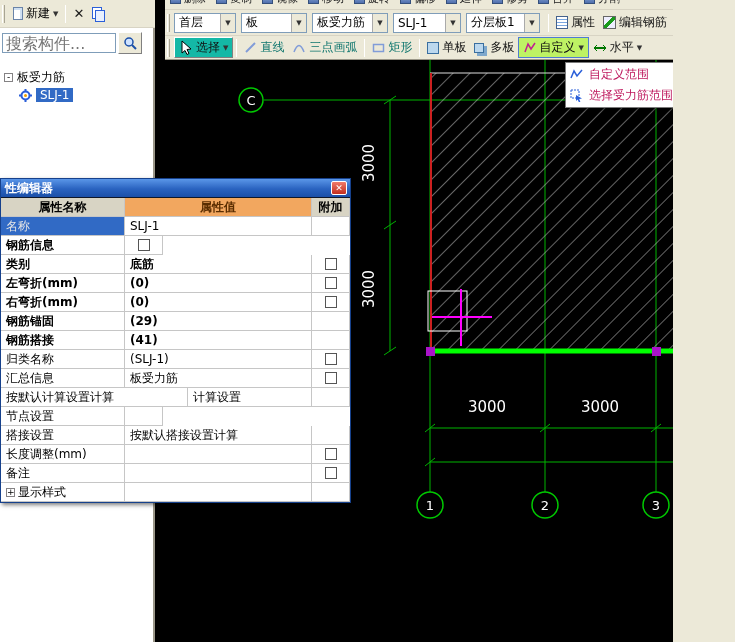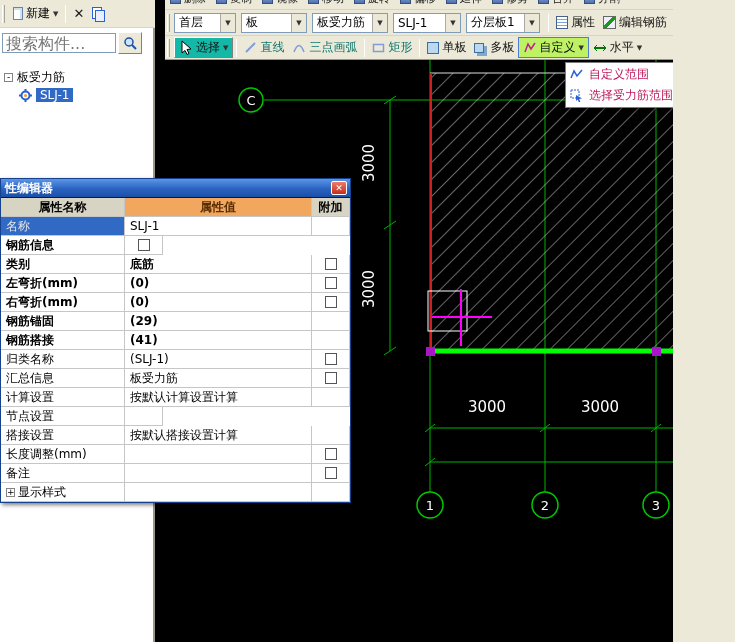--- a/index.html
+++ b/index.html
@@ -437,24 +437,24 @@
           <div class="prow">
             <div class="pc pname">
               <span>汇总信息</span>
             </div>
             <div class="pc pval">板受力筋</div>
             <div class="pc pextra">
               <span class="cb"></span>
             </div>
           </div>
           <div class="prow">
+            <div class="pc pval">按默认计算设置计算</div>
             <div class="pc pname">
               <span>计算设置</span>
             </div>
-            <div class="pc pval">按默认计算设置计算</div>
             <div class="pc pextra"></div>
           </div>
           <div class="prow">
             <div class="pc pname">
               <span>节点设置</span>
             </div>
             <div class="pc pextra"></div>
           </div>
           <div class="prow">
             <div class="pc pname">

